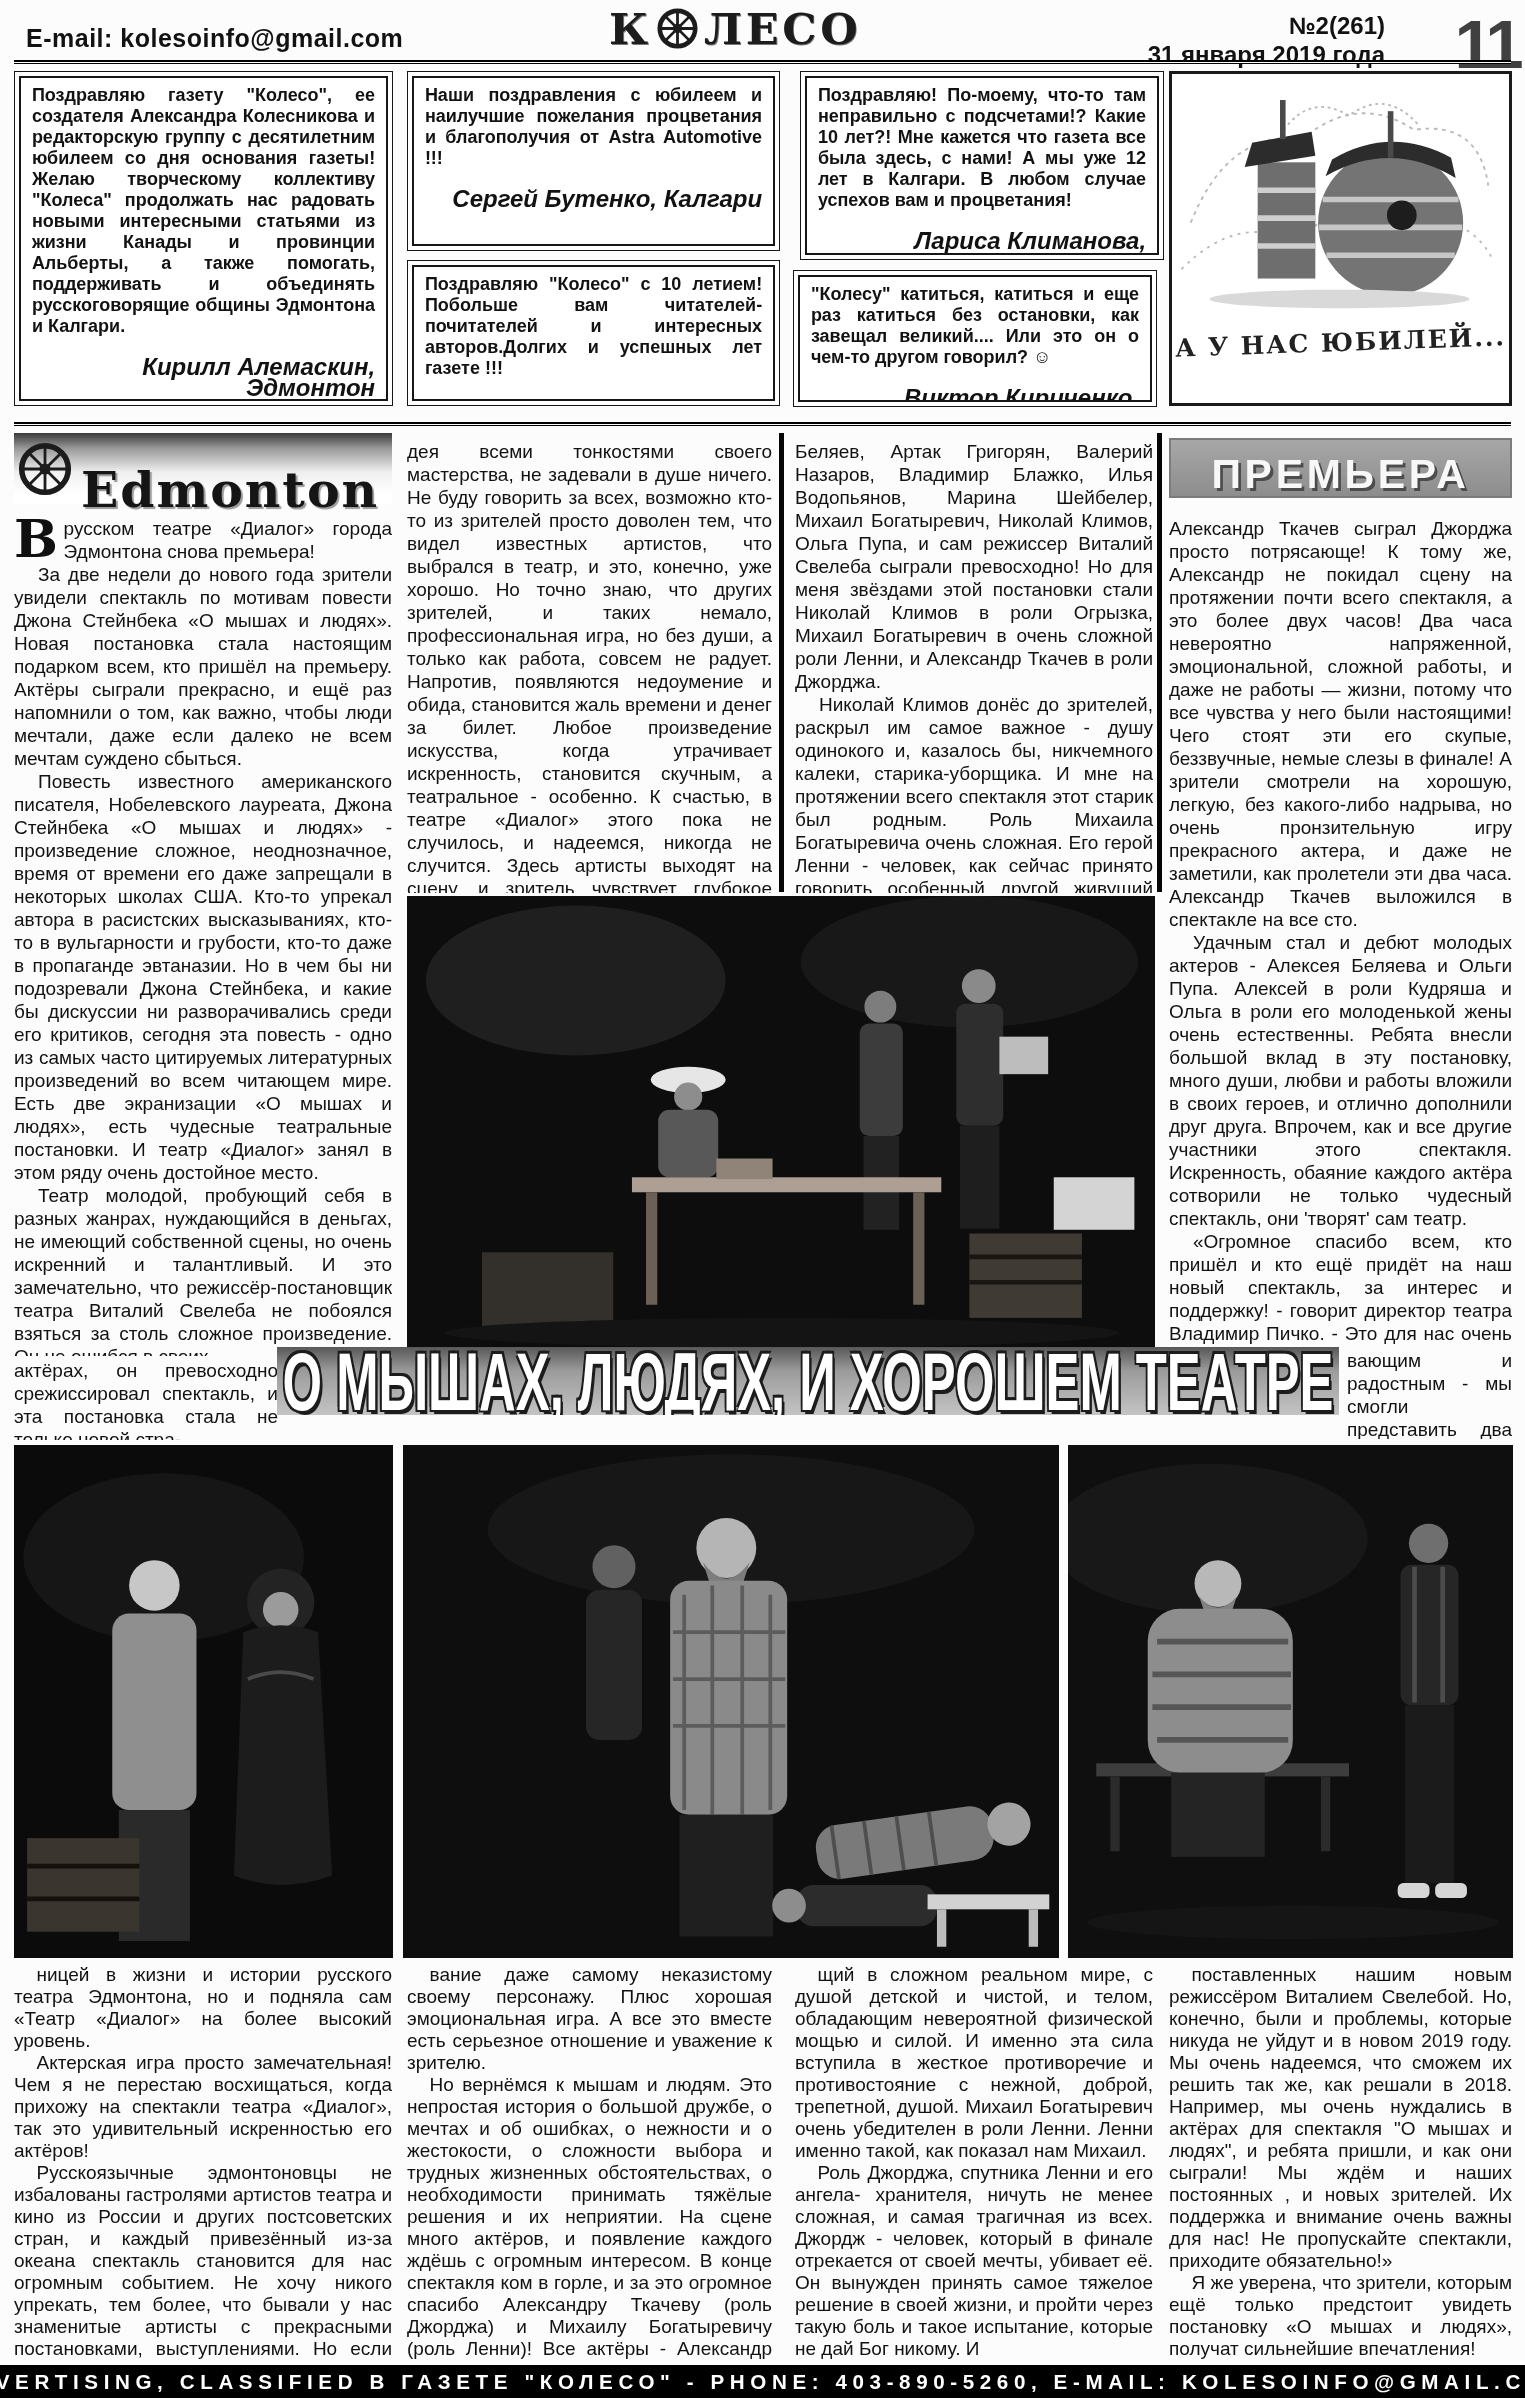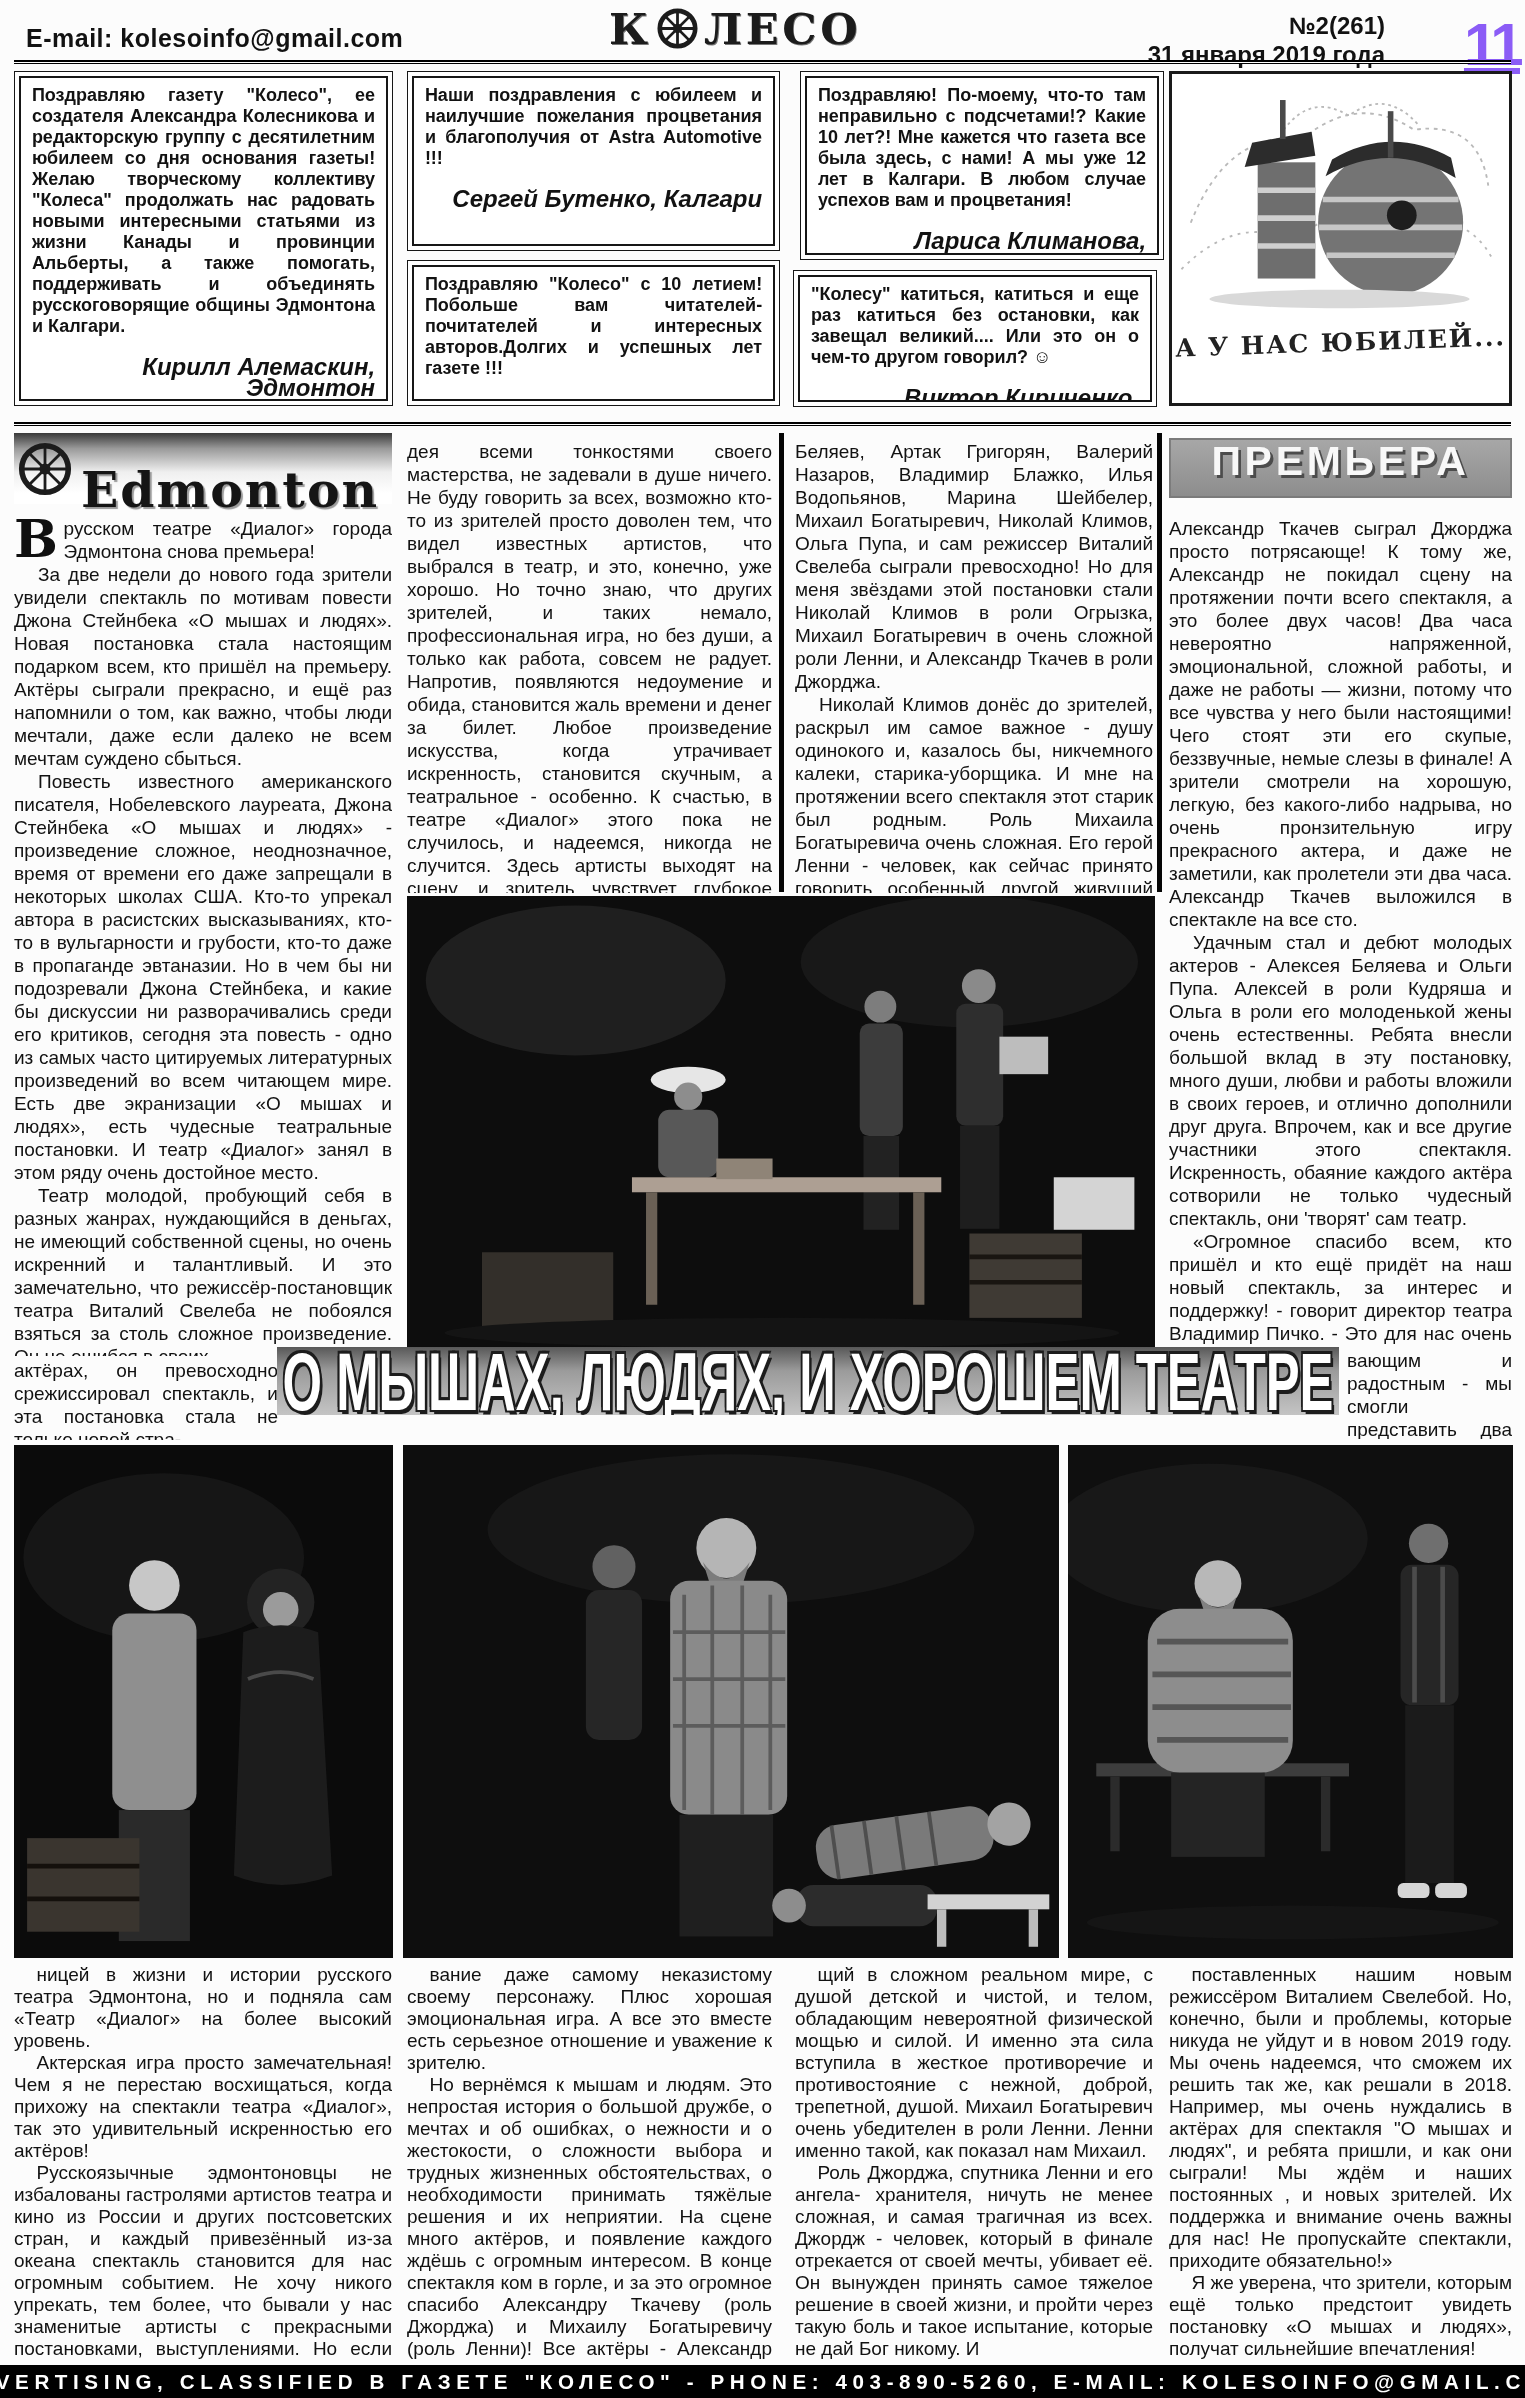--- a/index.html
+++ b/index.html
@@ -6,40 +6,40 @@
   .page{position:relative;width:1525px;height:2399px;margin:0 auto;background:#fcfcfc;
         font-family:"Liberation Sans",sans-serif;color:#121212;overflow:hidden;padding-left:8px;}
   .abs{position:absolute;box-sizing:border-box;}
 
   
   .email{font-size:25px;font-weight:600;letter-spacing:0.5px;}
   .logo{display:flex;align-items:center;gap:5.6px;}
   .logo-text{font-family:"DejaVu Serif",serif;font-weight:bold;font-size:43px;letter-spacing:3.7px;
              color:#1c1c1c;text-shadow:0.9px 0.9px 0 #777;}
   .issue{font-size:24px;font-weight:700;text-align:right;line-height:29px;}
-  .pagenum{font-size:60px;font-weight:700;color:#8b5cf6;line-height:81px;letter-spacing:-3.7px;text-decoration:underline;}
+  .pagenum{font-size:69px;font-weight:700;color:#404040;line-height:81px;letter-spacing:-3.7px;}
   .hrule{border-top:2.8px solid #000;border-bottom:1.9px solid #000;height:3.7px;background:#fff;}
 
   
   .gbox{border:1.9px solid #161616;padding:3.7px;background:#fff;}
   .gin{border:2.8px solid #161616;height:100%;box-sizing:border-box;padding:7.5px 11.2px;overflow:hidden;}
   .gtext{font-size:18px;line-height:21px;font-weight:700;text-align:justify;}
   .gsig{font-size:24px;line-height:21px;font-weight:700;font-style:italic;text-align:right;margin-top:19px;}
 
   
   .cartoon{border:3.7px solid #1a1a1a;background:#fff;overflow:hidden;}
   .cartoon-caption{font-family:"DejaVu Serif",serif;font-size:25px;font-weight:700;letter-spacing:1.9px;
                    color:#222;text-align:center;transform:rotate(-2deg);}
 
   
   .edm-hdr{display:flex;align-items:center;gap:9.4px;
            background:linear-gradient(180deg,#3a3a3a 0%,#9a9a9a 22%,#efefef 55%,#ffffff 85%);}
   .edm-title{font-family:"DejaVu Serif",serif;font-size:49px;font-weight:bold;color:#151515;
              letter-spacing:1.9px;text-shadow:1.9px 1.9px 0.9px #9b9b9b;margin-top:42px;}
-  .prem-hdr{background:linear-gradient(180deg,#a8a8a8,#8c8c8c);display:flex;align-items:flex-start;justify-content:center;
+  .prem-hdr{background:linear-gradient(180deg,#a8a8a8,#8c8c8c);display:flex;align-items:flex-end;justify-content:center;
             box-shadow:inset 0 0 0 1.9px #7b7b7b;}
   .prem-title{font-size:41px;font-weight:700;letter-spacing:3.7px;color:#f8f8f8;
               text-shadow:2.8px 2.8px 0 #4c4c4c;}
 
   
   .col{font-size:19px;line-height:23px;text-align:justify;overflow:hidden;}
   .col p{margin:0;text-indent:24px;}
   .col p:first-child{text-indent:0;}
   .bcol{font-size:19px;line-height:22px;text-align:justify;overflow:hidden;}
   .bcol p{margin:0;text-indent:22.5px;}

